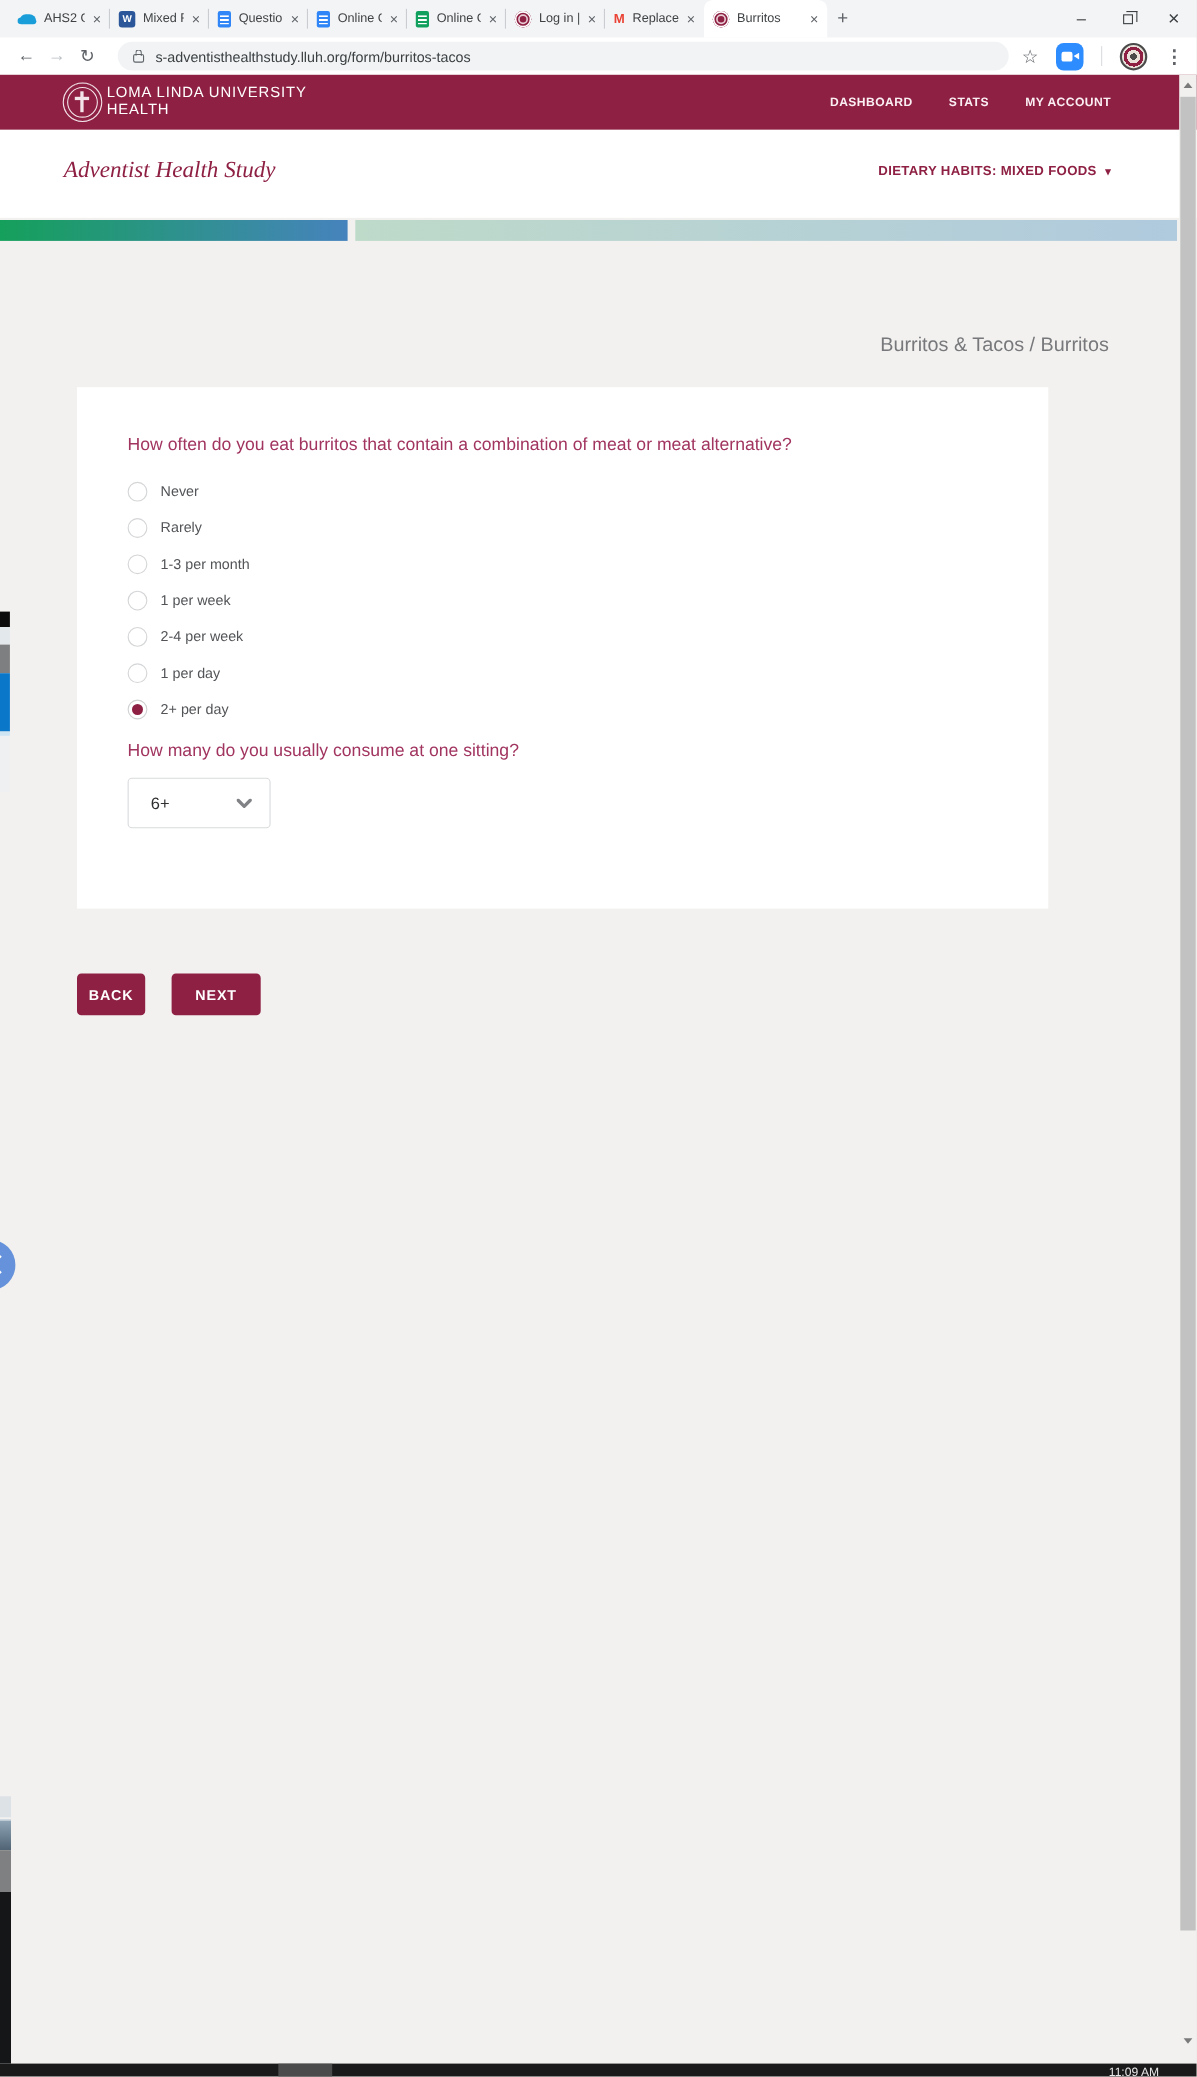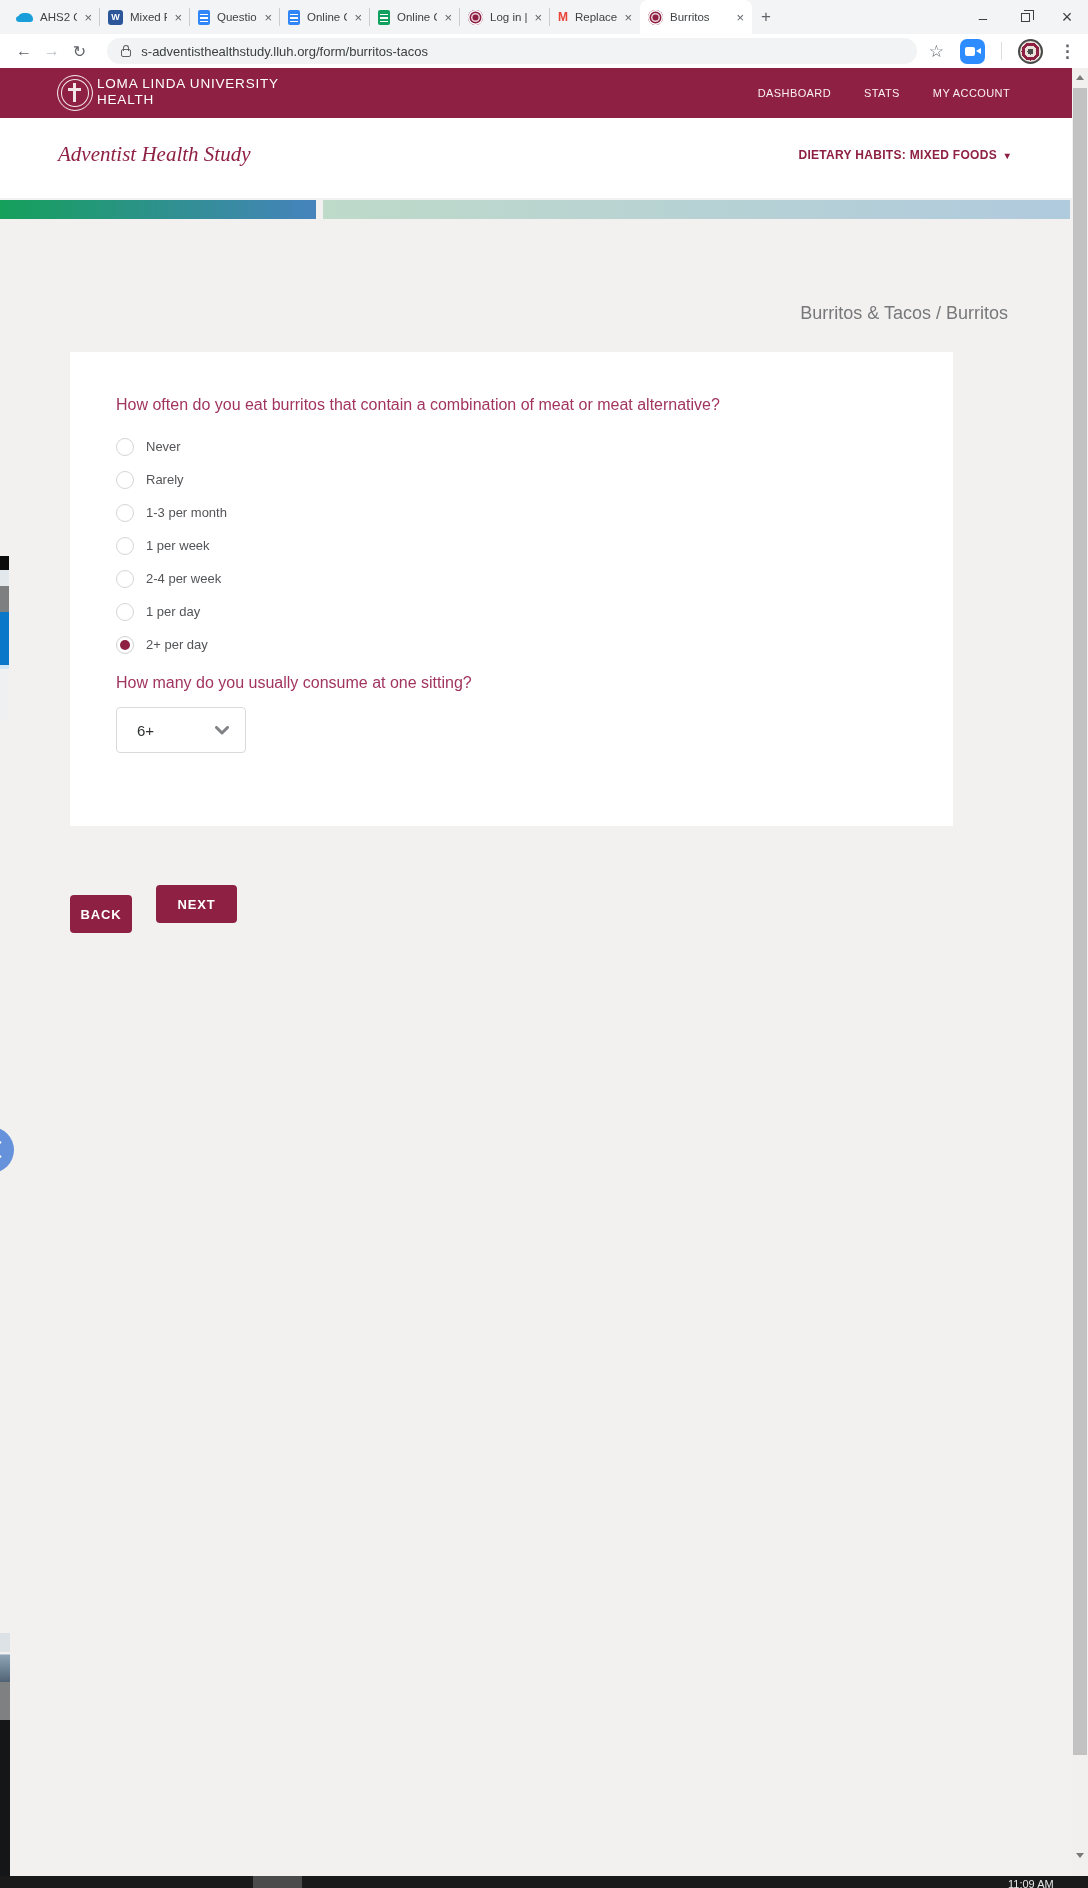--- a/index.html
+++ b/index.html
@@ -72,21 +72,21 @@
   .fav-seal { width:15px; height:15px; border-radius:50%; background:#8e2043; box-shadow:inset 0 0 0 1.5px #fff, inset 0 0 0 3px #8e2043, inset 0 0 0 4.5px #e9cdd6; }
   .fav-gmail { color:#ea4335; font-weight:800; font-size:12px; }
 
   
   .site-header { position:absolute; left:0; top:68px; width:1088px; height:50px; background:#8e2043; }
   .seal { position:absolute; left:57px; top:7px; width:36px; height:36px; border-radius:50%; border:1.5px solid #f3e4ea; box-shadow:inset 0 0 0 3px #8e2043, inset 0 0 0 4px #f3e4ea; }
   .seal::before { content:""; position:absolute; left:15px; top:7px; width:3px; height:19px; background:#f3e4ea; }
   .seal::after { content:""; position:absolute; left:10px; top:12px; width:13px; height:3px; background:#f3e4ea; }
   .logo-text { position:absolute; left:97px; top:8px; color:#fff; font-family:Liberation Sans, sans-serif; letter-spacing:0.8px; font-size:13.5px; line-height:16px; }
   .site-nav { position:absolute; right:78px; top:0; height:50px; display:flex; align-items:center; gap:33px; }
-  .site-nav span { color:#fbeff4; font-size:11px; font-weight:normal; letter-spacing:0.4px; cursor:pointer;text-align:center; }
+  .site-nav span { color:#fbeff4; font-size:11px; font-weight:bold; letter-spacing:0.4px; cursor:pointer;text-align:center; }
 
   
   .subheader { position:absolute; left:0; top:118px; width:1088px; height:80px; background:#ffffff; }
   .study-title { position:absolute; left:58px; top:24px; color:#8e2043; font-family:"Liberation Serif", serif; font-style:italic; font-size:21px; }
   .section-menu { position:absolute; right:78px; top:30px; color:#8e2043; font-size:12px; font-weight:bold; letter-spacing:0.3px; cursor:pointer; }
   .section-menu .caret { font-size:10px; margin-left:4px; }
 
   
   .progress-wrap { position:absolute; left:0; top:200px; width:1070px; height:19px; background:transparent; }
   .progress-filled { position:absolute; left:0; top:0; height:19px; background:linear-gradient(90deg,#15a05b,#4683bd); }
@@ -105,21 +105,21 @@
   .opt-label { font-size:13px; color:#525457; }
   .q2 { margin-top:13px; }
   .selectbox {
     margin-top:15px; width:130px; height:46px; background:#fff; border:1px solid #d8dadc; border-radius:4px;
     display:flex; align-items:center; justify-content:space-between; padding:0 16px 0 20px; cursor:pointer;
   }
   .select-value { font-size:15px; color:#2e2f31; }
 
   .btn { position:absolute; top:885px; height:38px; background:#8e2043; border:none; border-radius:4px;
     color:#fff; font-family:"Liberation Sans", sans-serif; font-weight:bold; font-size:13px; letter-spacing:0.8px; cursor:pointer; }
-  .btn-back { left:70px; width:62px;margin-top:10px; }
+  .btn-back { left:70px; width:62px; }
   .btn-next { left:156px; width:81px; }
 
   
   .scrollbar { position:absolute; left:1072px; top:68px; width:16px; height:1808px; background:#f1f0ee; }
   .sb-btn { position:absolute; left:0; width:16px; height:18px; display:flex; align-items:center; justify-content:center; cursor:pointer; }
   .sb-up { top:0; } .sb-down { bottom:12px; }
   .tri-up { width:0; height:0; border-left:4px solid transparent; border-right:4px solid transparent; border-bottom:5px solid #7a7a7a; }
   .tri-down { width:0; height:0; border-left:4px solid transparent; border-right:4px solid transparent; border-top:5px solid #7a7a7a; }
   .sb-thumb { position:absolute; left:1px; top:20px; width:14px; height:1667px; background:#c2c2c2; cursor:pointer; }
 

